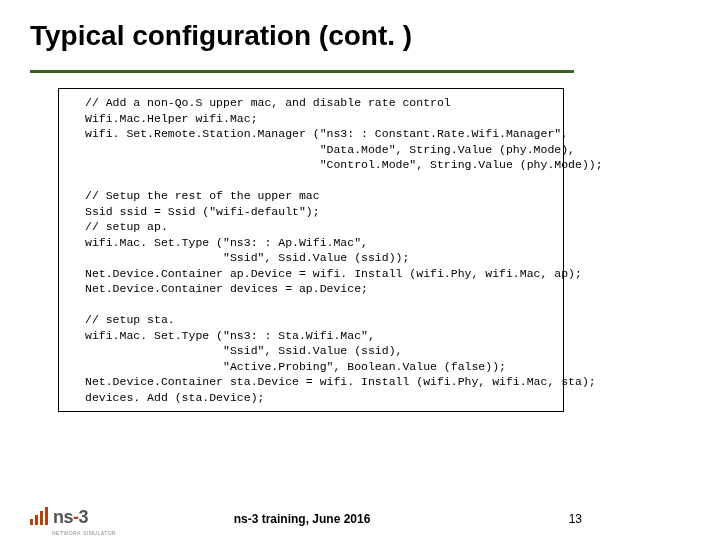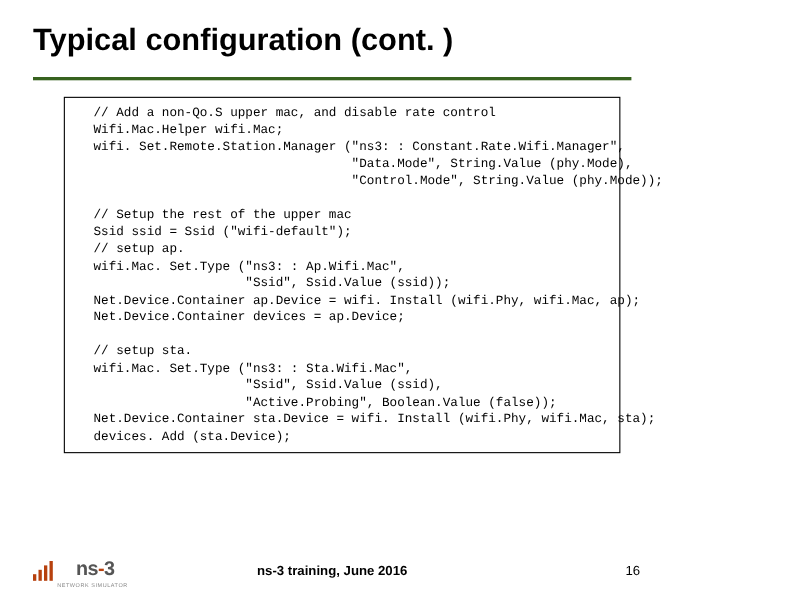--- a/index.html
+++ b/index.html
@@ -67,22 +67,22 @@
     bottom: 14px;
     right: 22px;
     font-size: 12px;
     color: #000;
   }
   .logo {
     position: absolute;
     bottom: 12px;
     left: 30px;
     display: flex;
-    align-items: flex-end;
-    gap: 18px;
+    align-items: flex-start;
+    gap: 2px;
   }
   .logo-bars {
     display: flex;
     align-items: flex-end;
     gap: 2px;
     margin-right: 3px;
   }
   .logo-bars span {
     width: 3px;
     background: #b7410e;
@@ -151,15 +151,15 @@
         <span class="b4"></span>
     </div>
     <span class="logo-text">
       <span>ns</span><span class="dash">-</span><span>3</span>
     </span>
   </div>
   <div class="logo-sub">NETWORK SIMULATOR</div>
 
   <div class="footer-text">ns-3 training, June 2016</div>
 
-  <div class="page-num">16</div>
+  <div class="page-num">13</div>
 
 </div>
 
 </body></html>

